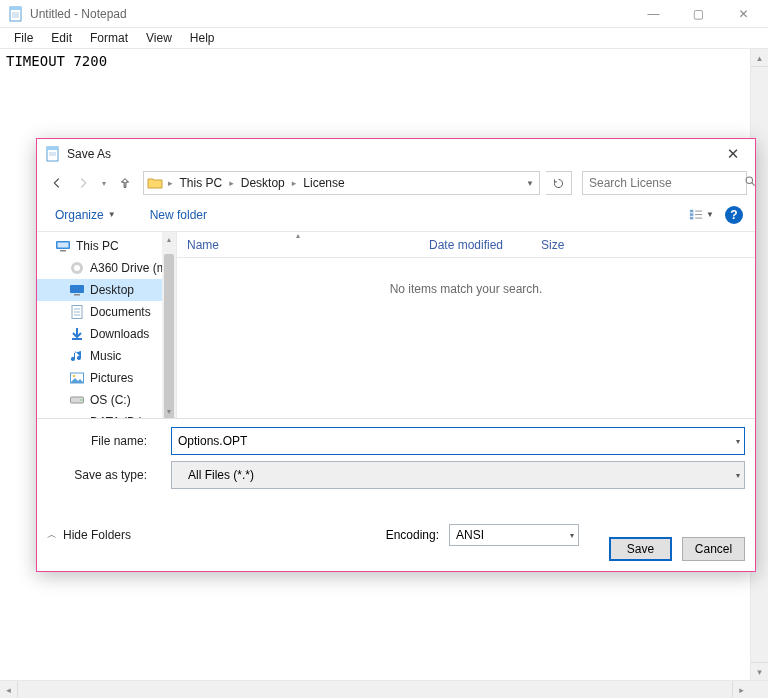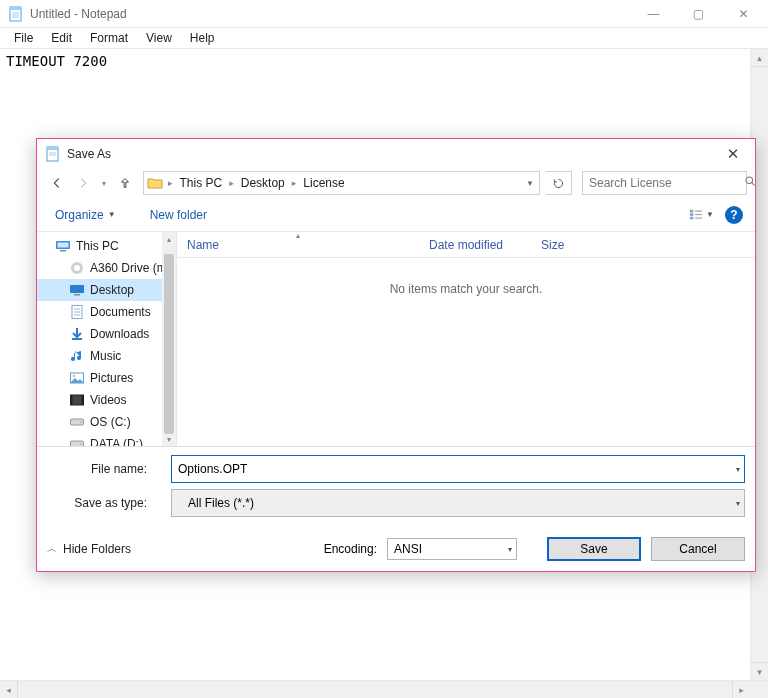--- a/index.html
+++ b/index.html
@@ -77,21 +77,21 @@
   .combo.hl { border:1px solid #0a66c2; }
   .combo .dn { position:absolute; right:4px; font-size:8px; color:#555; }
   .combo.grey { background:#efefef;padding-left:16px; }
 
   .dlg-footer { padding: 10px 10px 10px; display:flex; align-items:center; gap:10px; background:#fff; }
   .hide-fold { display:flex; align-items:center; gap:6px; font-size:12px; color:#222; }
   .footer-spacer { flex:1; }
   .enc-label { font-size:12px; }
   .enc-combo { width:130px; height:22px; border:1px solid #aeb6bf; background:#fff; display:flex; align-items:center; padding:0 6px; font-size:12px; position:relative;}
   .enc-combo .dn { position:absolute; right:4px; font-size:8px; color:#555;}
-  .btn { width: 94px; height:24px; border:1px solid #adadad; background:#e1e1e1; font-size:12px; display:flex; align-items:center; justify-content:center; }
+  .btn { width: 63px; height:24px; border:1px solid #adadad; background:#e1e1e1; font-size:12px; display:flex; align-items:center; justify-content:center;margin-top:28px; }
   .btn.primary { border:2px solid #0a66c2; background:#e1e1e1; }
 
   .notepad-icon svg, .folder-svg svg { display:block; }
 </style>
 </head>
 <body>
 
 <div class="np-titlebar">
   <span class="win-icon notepad-icon">
     <svg viewBox="0 0 16 16">
@@ -285,30 +285,20 @@
               <rect x="1.5" y="3" width="13" height="10" fill="#fff" stroke="#5aa0d8"></rect>
               <circle cx="5" cy="6" r="1.3" fill="#f3c34a"></circle>
               <path d="M2 12 l4 -4 l3 3 l2 -2 l3 3 v1 h-12 z" fill="#5aa0d8"></path>
             </svg>
           </span>
           <span>Pictures</span>
         </div>
         <div class="tree-item lvl2">
           <span class="ticon">
             <svg viewBox="0 0 16 16" width="16" height="16">
-              <rect x="1.5" y="3" width="13" height="10" fill="#444" stroke="#222"></rect>
-              <rect x="1.5" y="3" width="2" height="10" fill="#222"></rect>
-              <rect x="12.5" y="3" width="2" height="10" fill="#222"></rect>
-            </svg>
-          </span>
-          <span>Videos</span>
-        </div>
-        <div class="tree-item lvl2">
-          <span class="ticon">
-            <svg viewBox="0 0 16 16" width="16" height="16">
               <rect x="1.5" y="5" width="13" height="6" rx="1" fill="#d8d8d8" stroke="#999"></rect>
               <circle cx="12" cy="8" r="0.8" fill="#6c6"></circle>
             </svg>
           </span>
           <span>OS (C:)</span>
         </div>
         <div class="tree-item lvl2">
           <span class="ticon">
             <svg viewBox="0 0 16 16" width="16" height="16">
               <rect x="1.5" y="5" width="13" height="6" rx="1" fill="#d8d8d8" stroke="#999"></rect>

